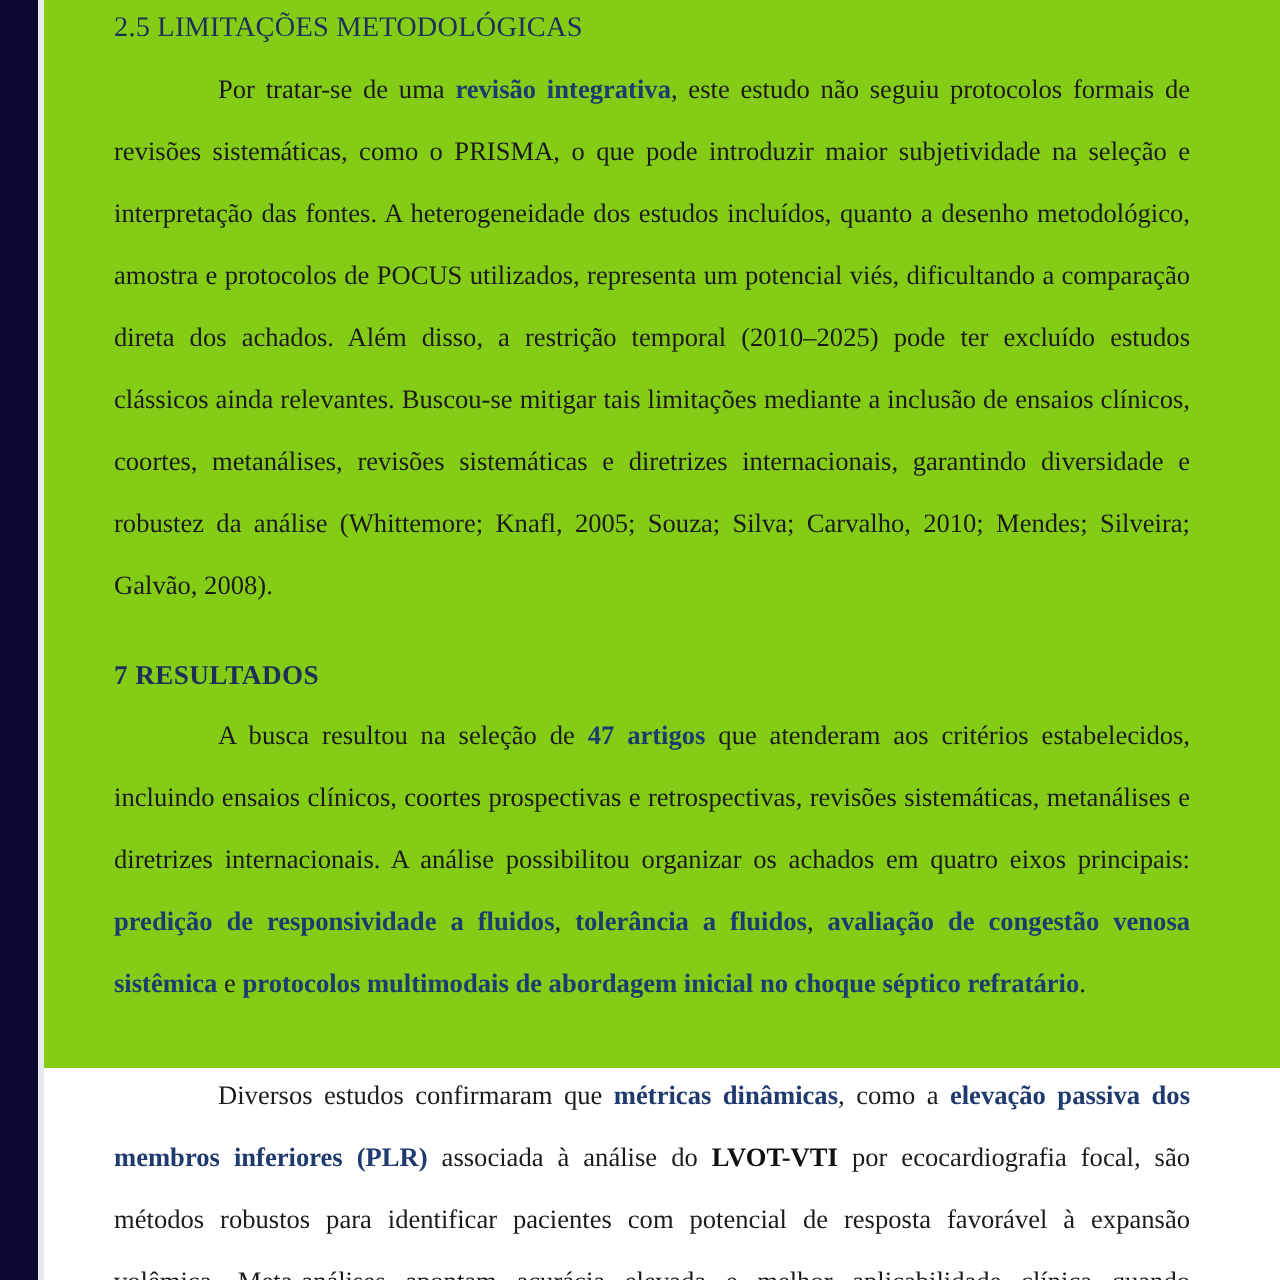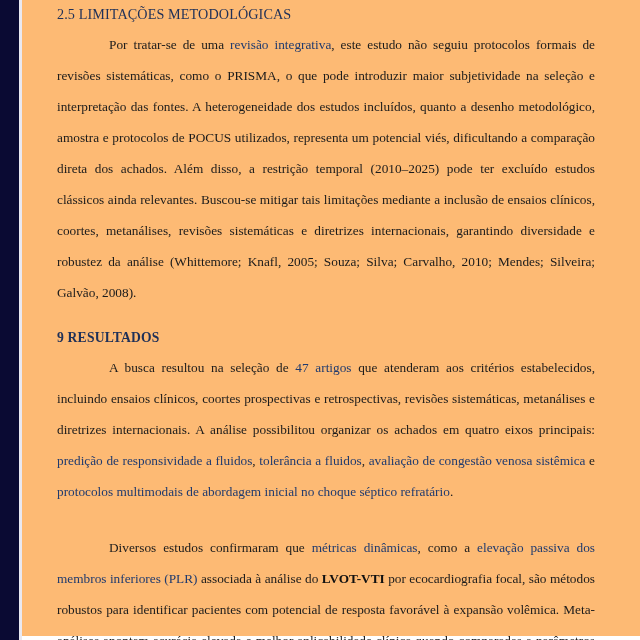--- a/index.html
+++ b/index.html
@@ -36,22 +36,22 @@
     width: 3px;
     height: 640px;
     background: #e9e9f2;
     z-index: 5;
   }
   .sheet {
     position: absolute;
     left: 0;
     top: 0;
     width: 640px;
-    height: 636px;
-    background: #fdba74;
+    height: 534px;
+    background: #84cc16;
   }
   .col {
     position: absolute;
     left: 57px;
     top: 0px;
     width: 538px;
   }
   .h-sec {
     color: #1f3058;
     font-size: 14.2px;
@@ -72,21 +72,21 @@
     padding: 0;
     color: #1b1b1b;
     font-size: 13.3px;
     line-height: 31px;
     text-align: justify;
     text-indent: 52px;
     hyphens: none;
   }
   .em-blue {
     color: #1f3a6e;
-    font-weight: normal;
+    font-weight: bold;
   }
   .em-black {
     color: #101010;
     font-weight: bold;
   }
   .gap-md { height: 18px; }
   .gap-lg { height: 22px; }
   .gap-xs { height: 3px; }
   .softblur {
     filter: blur(0.17px);
@@ -102,21 +102,21 @@
     <div class="col">
 
       <div class="gap-xs"></div>
 
       <div class="h-sec" style="color: rgb(31, 48, 88);">2.5 LIMITAÇÕES METODOLÓGICAS</div>
       <div class="gap-xs"></div>
       <p class="body" style="color: rgb(27, 27, 27);"><span>Por tratar-se de uma </span><span class="em-blue" style="color: rgb(31, 58, 110);">revisão integrativa</span><span>, este estudo não seguiu protocolos formais de revisões sistemáticas, como o PRISMA, o que pode introduzir maior subjetividade na seleção e interpretação das fontes. A heterogeneidade dos estudos incluídos, quanto a desenho metodológico, amostra e protocolos de POCUS utilizados, representa um potencial viés, dificultando a comparação direta dos achados. Além disso, a restrição temporal (2010–2025) pode ter excluído estudos clássicos ainda relevantes. Buscou-se mitigar tais limitações mediante a inclusão de ensaios clínicos, coortes, metanálises, revisões sistemáticas e diretrizes internacionais, garantindo diversidade e robustez da análise (Whittemore; Knafl, 2005; Souza; Silva; Carvalho, 2010; Mendes; Silveira; Galvão, 2008).</span></p>
 
       <div class="gap-md"></div>
 
-      <div class="h-sec bold" style="color: rgb(31, 48, 88);">9 RESULTADOS</div>
+      <div class="h-sec bold" style="color: rgb(31, 48, 88);">7 RESULTADOS</div>
       <div class="gap-xs"></div>
       <p class="body" style="color: rgb(27, 27, 27);"><span>A busca resultou na seleção de </span><span class="em-blue" style="color: rgb(31, 58, 110);">47 artigos</span><span> que atenderam aos critérios estabelecidos, incluindo ensaios clínicos, coortes prospectivas e retrospectivas, revisões sistemáticas, metanálises e diretrizes internacionais. A análise possibilitou organizar os achados em quatro eixos principais: </span><span class="em-blue" style="color: rgb(31, 58, 110);">predição de responsividade a fluidos</span><span>, </span><span class="em-blue" style="color: rgb(31, 58, 110);">tolerância a fluidos</span><span>, </span><span class="em-blue" style="color: rgb(31, 58, 110);">avaliação de congestão venosa sistêmica</span><span> e </span><span class="em-blue" style="color: rgb(31, 58, 110);">protocolos multimodais de abordagem inicial no choque séptico refratário</span><span>.</span></p>
 
       <div class="gap-lg"></div>
 
       <div class="gap-xs"></div>
       <p class="body" style="color: rgb(27, 27, 27);"><span>Diversos estudos confirmaram que </span><span class="em-blue" style="color: rgb(31, 58, 110);">métricas dinâmicas</span><span>, como a </span><span class="em-blue" style="color: rgb(31, 58, 110);">elevação passiva dos membros inferiores (PLR)</span><span> associada à análise do </span><span class="em-black">LVOT-VTI</span><span> por ecocardiografia focal, são métodos robustos para identificar pacientes com potencial de resposta favorável à expansão volêmica. Meta-análises apontam acurácia elevada e melhor aplicabilidade clínica quando comparadas a parâmetros estáticos, como a pressão venosa central (PVC) (Monnet; Teboul, 2016; Monnet; Vieillard-Baron; Teboul, 2024). Esses achados corroboram as recomendações da </span></p>
 
     </div>
   </div>

